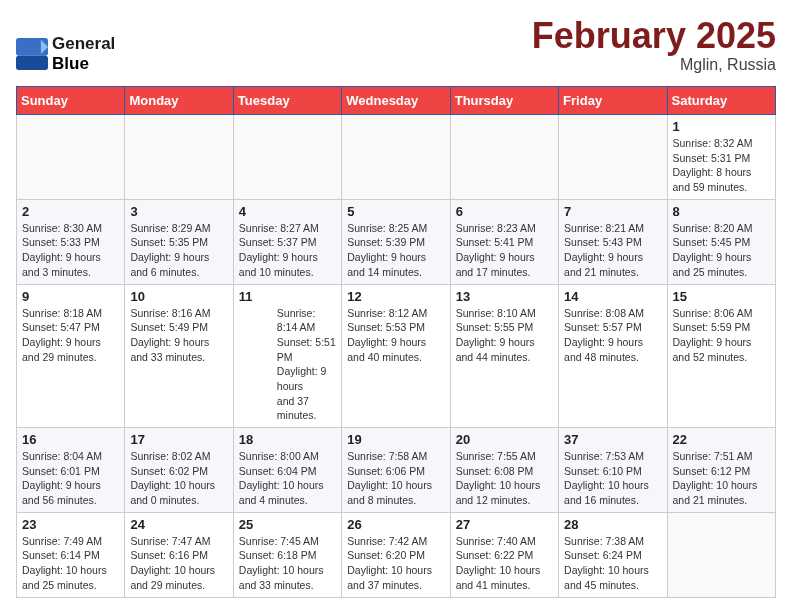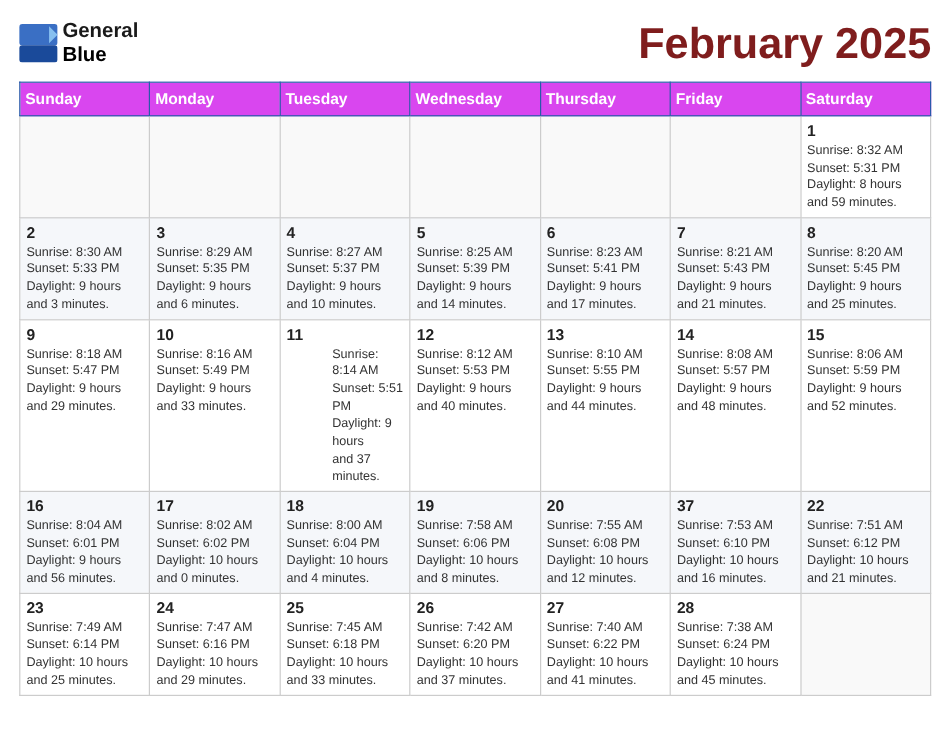--- a/index.html
+++ b/index.html
@@ -13,20 +13,21 @@
     .header {
       display: flex;
       justify-content: space-between;
       align-items: flex-start;
       margin-bottom: 12px;
     }
     .logo {
       display: flex;
       align-items: center;
       gap: 4px;
+      margin-top: 18px;
     }
     .logo-icon {
       width: 32px;
       height: 32px;
     }
     .title-block {
       text-align: right;
     }
     .calendar-title {
       font-size: 36px;
@@ -37,21 +38,21 @@
     .calendar-subtitle {
       font-size: 16px;
       color: #444;
     }
     table {
       width: 100%;
       border-collapse: collapse;
       font-size: 11px;
     }
     thead tr {
-      background-color: #d946ef;
+      background-color: #ef4444;
       color: #fff;
     }
     thead th {
       padding: 6px 4px;
       text-align: left;
       font-size: 13px;
       font-weight: 600;
       border: 1px solid #2a5aaa;
     }
     tbody td {
@@ -91,20 +92,21 @@
       <rect x="0" y="20" width="36" height="16" rx="3" fill="#1a4a9a"></rect>
       <polygon points="28,2 36,10 28,18" fill="#87c0f0"></polygon>
     </svg>
     <div>
       <div style="color:#1a1a1a;font-size:17px;font-weight:bold;">General</div>
       <div style="color:#000000;font-size:17px;font-weight:bold;">Blue</div>
     </div>
   </div>
   <div class="title-block">
     <div class="calendar-title">February 2025</div>
+    <div class="calendar-subtitle">Mglin, Russia</div>
   </div>
 </div>
 
 <table>
   <thead>
     <tr>
     <th>Sunday</th>
         <th>Monday</th>
         <th>Tuesday</th>
         <th>Wednesday</th>

